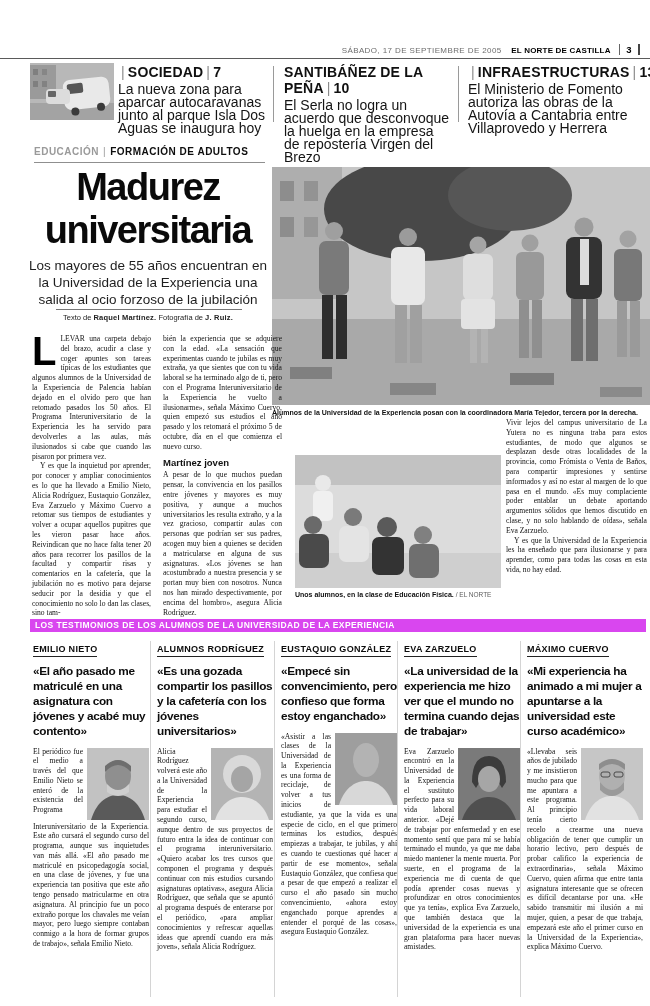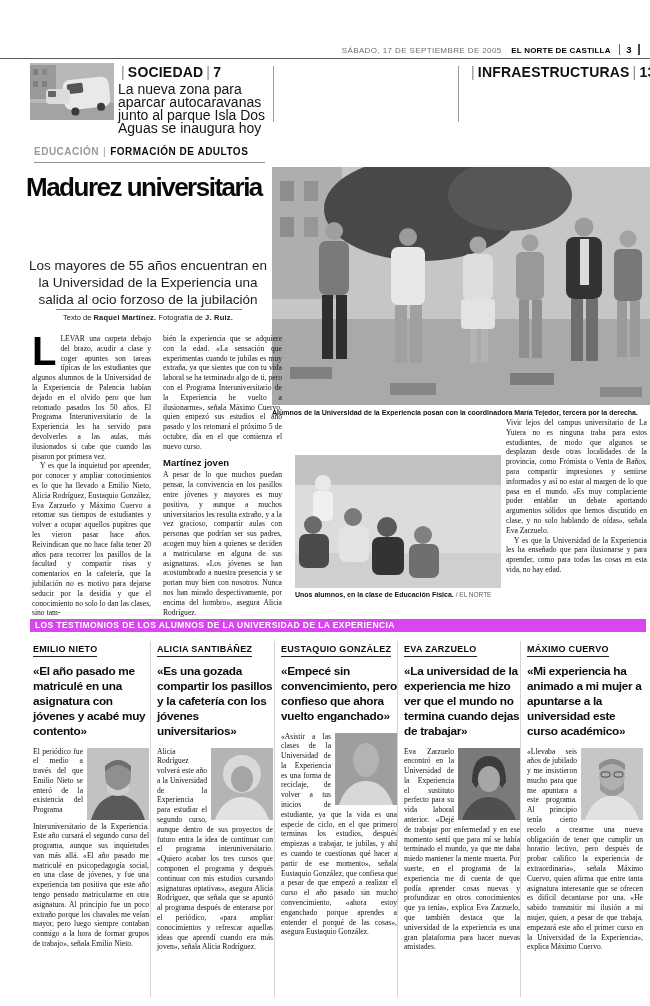--- a/index.html
+++ b/index.html
@@ -26,22 +26,22 @@
   .bd1{left:273px}.bd2{left:458px}
 
   
   .kicker{position:absolute;top:146px;left:34px;font-size:10px;font-weight:bold;letter-spacing:.5px;}
   .kicker .lab{color:#9a9a9a;}
   .kicker .sep{color:#9a9a9a;padding:0 4px;font-weight:normal;}
   .kicker .sub{color:#0d0d0d;}
   .kicker-rule{position:absolute;top:162px;left:34px;width:231px;height:1px;background:#8f8f8f;}
 
   
-  .headline{position:absolute;top:166px;left:26px;width:244px;text-align:left;
-            font-size:26px;line-height:43px;font-weight:bold;letter-spacing:-1.5px;color:#0a0a0a;}
+  .headline{position:absolute;top:166px;left:26px;width:244px;text-align:center;
+            font-size:38px;line-height:43px;font-weight:bold;letter-spacing:-1.5px;color:#0a0a0a;}
   .subhead{position:absolute;top:257px;left:27px;width:242px;text-align:center;
            font-size:13.5px;line-height:17px;color:#1e1e1e;}
   .byline-rule{position:absolute;top:309px;left:56px;width:186px;height:1px;background:#777;}
   .byline{position:absolute;top:313px;left:27px;width:242px;text-align:center;font-size:7.5px;color:#222;}
   .byline b{letter-spacing:.2px;}
 
   
   .photo-main{position:absolute;top:167px;left:272px;width:378px;height:238px;overflow:hidden;}
   .cap1{position:absolute;top:409px;left:272px;width:378px;font-size:7px;font-weight:bold;color:#101010;
         white-space:nowrap;overflow:hidden;}
@@ -109,23 +109,28 @@
       <rect x="16" y="26" width="24" height="15" rx="4" fill="#dcdcdc"></rect>
       <rect x="18" y="28" width="8" height="6" rx="1" fill="#666"></rect>
     </svg>
   </div>
 
   <div class="brief brief1">
     <div class="kick"><span class="bar">|</span><span>SOCIEDAD</span><span class="bar">|</span><span>7</span></div>
     <div class="btext">La nueva zona para aparcar autocaravanas junto al parque Isla Dos Aguas se inaugura hoy</div>
   </div>
   <div class="brief-div bd1"></div>
+  <div class="brief brief2">
+    <div class="kick"><span>SANTIBÁÑEZ DE LA PEÑA</span><span class="bar">|</span><span>10</span></div>
+    <div class="btext">El Serla no logra un acuerdo que desconvoque la huelga en la empresa de repostería Virgen del Brezo</div>
+  </div>
   <div class="brief-div bd2"></div>
   <div class="brief brief3">
     <div class="kick"><span class="bar">|</span><span>INFRAESTRUCTURAS</span><span class="bar">|</span><span>13</span></div>
+    <div class="btext">El Ministerio de Fomento autoriza las obras de la Autovía a Cantabria entre Villaprovedo y Herrera</div>
   </div>
 
   <div class="kicker">
     <span class="lab">EDUCACIÓN</span><span class="sep">|</span><span class="sub">FORMACIÓN DE ADULTOS</span>
   </div>
   <div class="kicker-rule"></div>
 
   <h1 class="headline" style="margin:0">Madurez universitaria</h1>
   <div class="subhead">Los mayores de 55 años encuentran en la Universidad de la Experiencia una salida al ocio forzoso de la jubilación</div>
   <div class="byline-rule"></div>
@@ -243,38 +248,38 @@
           <ellipse cx="31" cy="28" rx="13" ry="16" fill="#8f8f8f"></ellipse>
           <path d="M18,24 Q31,10 44,24 L44,18 Q31,6 18,18 Z" fill="#6e6e6e"></path>
           <path d="M20,36 Q31,48 42,36 L42,44 Q31,52 20,44 Z" fill="#cfcfcf"></path>
         </svg>
       </span>
       <span>El periódico fue el medio a través del que Emilio Nieto se enteró de la existencia del Programa Interuniversitario de la Experiencia. Este año cursará el segundo curso del programa, aunque sus inquietudes van más allá. «El año pasado me matriculé en psicopedagogía social, en una clase de jóvenes, y fue una experiencia tan positiva que este año tengo pensado matricularme en otra asignatura. Al principio fue un poco extraño porque los chavales me veían mayor, pero luego siempre contaban conmigo a la hora de formar grupos de trabajo», señala Emilio Nieto.</span>
     </div>
   </div>
 
   <div class="tcol tc2">
-    <div class="tname">ALICIA SANTIBÁÑEZ</div>
+    <div class="tname">ALUMNOS RODRÍGUEZ</div>
     <div class="tquote">«Es una gozada compartir los pasillos y la cafetería con los jóvenes universitarios»</div>
     <div class="tbody">
       <span class="tportrait">
         <svg width="62" height="72" viewBox="0 0 62 72">
           <rect width="62" height="72" fill="#b4b4b4"></rect>
           <circle cx="31" cy="26" r="19" fill="#d9d9d9"></circle>
           <path d="M4,72 C10,54 22,49 31,49 C40,49 52,54 58,72 Z" fill="#e2e2e2"></path>
           <ellipse cx="31" cy="31" rx="11" ry="13" fill="#a5a5a5"></ellipse>
         </svg>
       </span>
       <span>Alicia Rodríguez volverá este año a la Universidad de la Experiencia para estudiar el segundo curso, aunque dentro de sus proyectos de futuro entra la idea de continuar con el programa interuniversitario. «Quiero acabar los tres cursos que componen el programa y después continuar con mis estudios cursando asignaturas optativas», asegura Alicia Rodríguez, que señala que se apuntó al programa después de enterarse por el periódico, «para ampliar conocimientos y refrescar aquellas ideas que aprendí cuando era más joven», señala Alicia Rodríguez.</span>
     </div>
   </div>
 
   <div class="tcol tc3">
     <div class="tname">EUSTAQUIO GONZÁLEZ</div>
-    <div class="tquote">«Empecé sin convencimiento, pero confieso que ahora vuelto enganchado»</div>
+    <div class="tquote">«Empecé sin convencimiento, pero confieso que forma estoy enganchado»</div>
     <div class="tbody">
       <span class="tportrait">
         <svg width="62" height="72" viewBox="0 0 62 72">
           <rect width="62" height="72" fill="#9e9e9e"></rect>
           <path d="M4,72 C10,53 22,48 31,48 C40,48 52,53 58,72 Z" fill="#d8d8d8"></path>
           <ellipse cx="31" cy="27" rx="13" ry="17" fill="#b3b3b3"></ellipse>
         </svg>
       </span>
       <span>«Asistir a las clases de la Universidad de la Experiencia es una forma de reciclaje, de volver a tus inicios de estudiante, ya que la vida es una especie de ciclo, en el que primero terminas los estudios, después empiezas a trabajar, te jubilas, y ahí es cuando te cuestionas qué hacer a partir de ese momento», señala Eustaquio González, que confiesa que a pesar de que empezó a realizar el curso el año pasado sin mucho convencimiento, «ahora estoy enganchado porque aprendes a entender el porqué de las cosas», asegura Eustaquio González.</span>
     </div>

